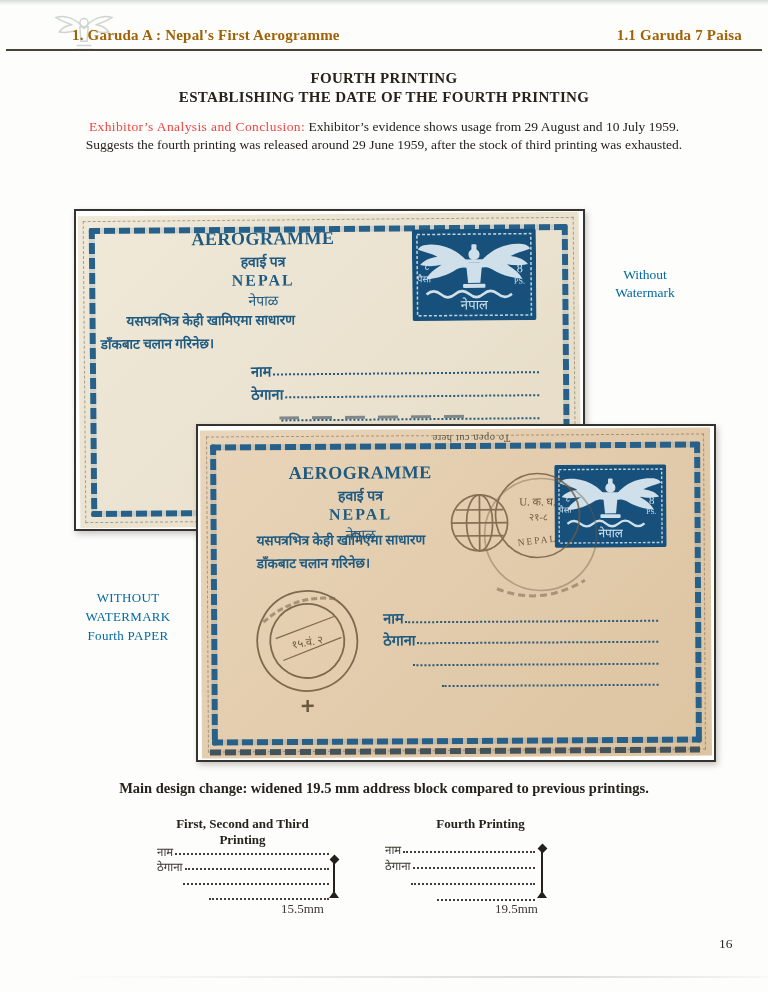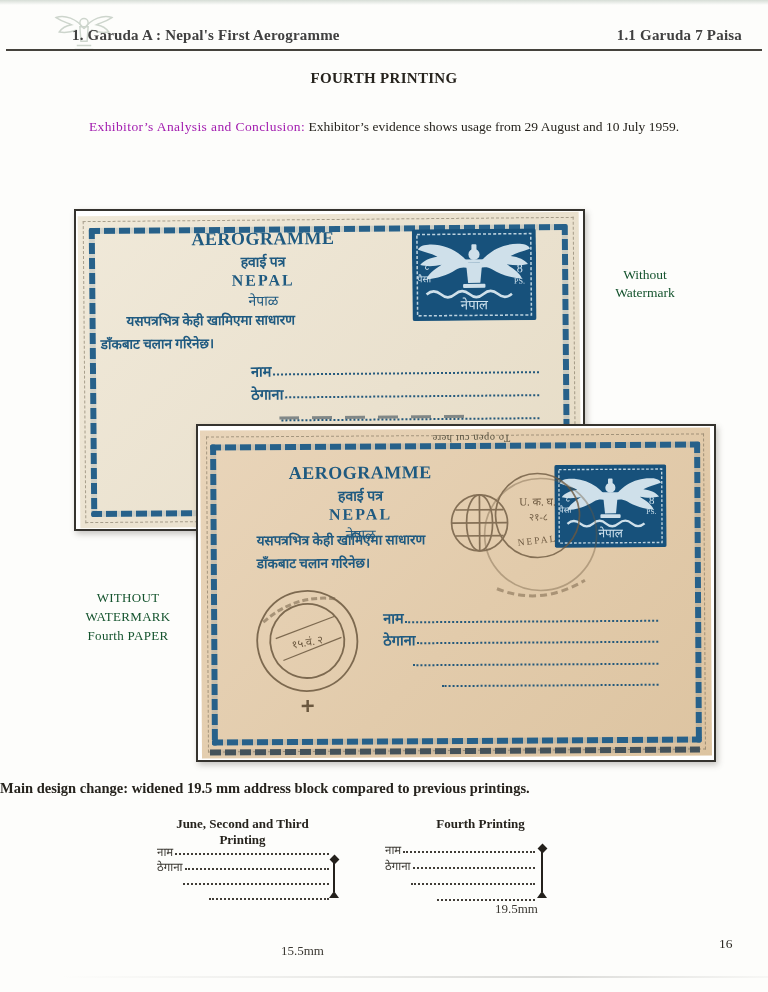--- a/index.html
+++ b/index.html
@@ -8,28 +8,28 @@
          font-family:"Liberation Serif","DejaVu Serif",serif; color:#26231d; }
 
   .scan-top { position:absolute; top:0; left:0; right:0; height:5px;
               background:linear-gradient(#d6ddd6, rgba(214,221,214,0)); }
   .scan-bottom { position:absolute; left:60px; right:0; bottom:14px; height:2px;
               background:linear-gradient(90deg, rgba(100,100,95,0), rgba(100,100,95,.22) 70%, rgba(100,100,95,.04)); }
 
   .garuda-logo { position:absolute; left:52px; top:8px; width:64px; height:48px; opacity:.5; }
   .hdr { position:absolute; top:27px; left:72px; right:26px; display:flex;
          justify-content:space-between; align-items:baseline;
-         font-weight:bold; font-size:15px; letter-spacing:.2px; color:#404040; }
+         font-weight:bold; font-size:15px; letter-spacing:.2px; color:#a16207; }
   .header-rule { position:absolute; top:49px; left:6px; right:6px; border-top:2px solid #45423c; }
 
   .title-block { position:absolute; top:69px; left:0; right:0; text-align:center;
                  font-weight:bold; font-size:15px; line-height:19px; letter-spacing:.3px; }
   .intro { position:absolute; top:118px; left:18px; right:18px; text-align:center;
            font-size:13.5px; line-height:17.5px; }
-  .hl { color:#a21caf; letter-spacing:.4px; }
+  .hl { color:#ef4444; letter-spacing:.4px; }
 
   .frame { position:absolute; background:#fff; border:2px solid #35332e;
            box-shadow:2px 3px 6px rgba(60,55,45,.28); }
   #frame1 { left:74px; top:209px; width:511px; height:322px; }
   #frame2 { left:196px; top:424px; width:520px; height:338px; z-index:2; }
 
   .paper { position:absolute; inset:3px; overflow:hidden; }
   #paper1 { background:linear-gradient(135deg,#f0e9d9 0%,#eae1ce 60%,#e6dcc6 100%); transform:rotate(-.5deg); }
   #paper2 { background:linear-gradient(135deg,#e9d5ba 0%,#e2cbab 55%,#ddc4a1 100%); transform:rotate(-.35deg); }
 
@@ -83,25 +83,25 @@
       background:repeating-linear-gradient(90deg, rgba(70,85,95,.85) 0 20px, transparent 20px 33px); }
 
   .cut-note { position:absolute; left:232px; top:4px; transform:rotate(180deg);
               font-size:10.5px; color:#55503f; letter-spacing:.5px; white-space:nowrap; }
 
   .pm { position:absolute; }
   #pm-upg  { left:222px; top:22px; width:205px; height:180px; }
   #pm-left { left:36px;  top:146px; width:140px; height:150px; }
   .pm text { font-family:"Liberation Serif","DejaVu Serif",serif; }
 
-  .side-label { position:absolute; text-align:center; color:#14532d; }
+  .side-label { position:absolute; text-align:center; color:#0369a1; }
   #wm-label { left:597px; top:266px; width:96px;  font-size:13.5px; line-height:18px; }
   #wm-thick { left:66px;  top:588px; width:124px; font-size:13px;  line-height:19px; letter-spacing:.3px; }
 
-  .dc-heading { position:absolute; top:780px; left:0; right:0; text-align:left;
+  .dc-heading { position:absolute; top:780px; left:0; right:0; text-align:center;
                 font-weight:bold; font-size:14.5px; }
   .dc-title { position:absolute; top:816px; font-weight:bold; font-size:13px; text-align:center; }
   #dc-title-left  { left:155px; width:175px; }
   #dc-title-right { left:398px; width:165px; }
 
   .diagram { position:absolute; }
   #diag-left  { left:157px; top:843px; width:172px; }
   #diag-right { left:385px; top:840px; width:150px; }
   .dc-row { display:flex; align-items:flex-end; height:15px; }
   #diag-right .dc-row { height:16px; }
@@ -110,21 +110,21 @@
   .i1 { margin-left:26px; } .i2 { margin-left:52px; }
 
   .measure { position:absolute; display:flex; flex-direction:column; align-items:center; width:10px; }
   #measure-left  { left:329px; top:856px; height:42px; }
   #measure-right { left:537px; top:845px; height:53px; }
   .m-line { flex:1; width:2px; background:#24211c; }
   .m-top  { width:7px; height:7px; background:#24211c; transform:rotate(45deg); margin-bottom:-2px; }
   .m-bot  { width:0; height:0; border-left:5px solid transparent; border-right:5px solid transparent;
             border-bottom:7px solid #24211c; margin-top:-1px; }
   .m-label { position:absolute; font-size:13px; color:#3b3832; }
-  #mlabel-left  { left:281px; top:901px;margin-top:42px; }
+  #mlabel-left  { left:281px; top:901px; }
   #mlabel-right { left:495px; top:901px; }
 
   .page-num { position:absolute; left:719px; top:936px; font-size:13.5px; color:#2b2822; }
 </style>
 </head>
 <body>
 
 <svg width="0" height="0" style="position:absolute" aria-hidden="true">
   <defs>
     <g id="garuda-art" fill="#cfe0ea">
@@ -152,27 +152,29 @@
   </g>
 </svg>
 <div class="hdr">
   <span>1. Garuda A : Nepal's First Aerogramme</span>
   <span>1.1 Garuda 7 Paisa</span>
 </div>
 <div class="header-rule"></div>
 
 <div class="title-block">
   <div>FOURTH PRINTING</div>
+  <div>ESTABLISHING THE DATE OF THE FOURTH PRINTING</div>
 </div>
 
 <div class="intro">
   <div>
     <span class="hl">Exhibitor’s Analysis and Conclusion:</span>
     <span>Exhibitor’s evidence shows usage from 29 August and 10 July 1959.</span>
   </div>
+  <div>Suggests the fourth printing was released around 29 June 1959, after the stock of third printing was exhausted.</div>
 </div>
 
 <div class="frame" id="frame1">
   <div class="paper" id="paper1">
     <div class="cutline"></div>
     <div class="chain-h ch-t"></div>
     <div class="chain-h ch-b"></div>
     <div class="chain-v ch-l"></div>
     <div class="chain-v ch-r"></div>
 
@@ -309,21 +311,21 @@
 </div>
 
 <div class="side-label" id="wm-thick">
   <div>WITHOUT</div>
   <div>WATERMARK</div>
   <div>Fourth PAPER</div>
 </div>
 
 <div class="dc-heading">Main design change: widened 19.5 mm address block compared to previous printings.</div>
 
-<div class="dc-title" id="dc-title-left">June, Second and Third Printing</div>
+<div class="dc-title" id="dc-title-left">First, Second and Third Printing</div>
 <div class="dc-title" id="dc-title-right">Fourth Printing</div>
 
 <div class="diagram" id="diag-left">
   <div class="dc-row">
     <span class="dc-label">नाम</span>
     <span class="dc-leader"></span>
   </div>
   <div class="dc-row">
     <span class="dc-label">ठेगाना</span>
     <span class="dc-leader"></span>

